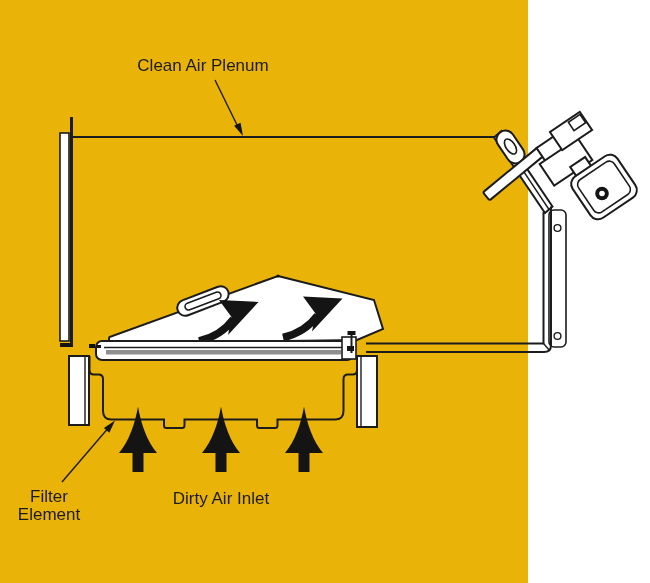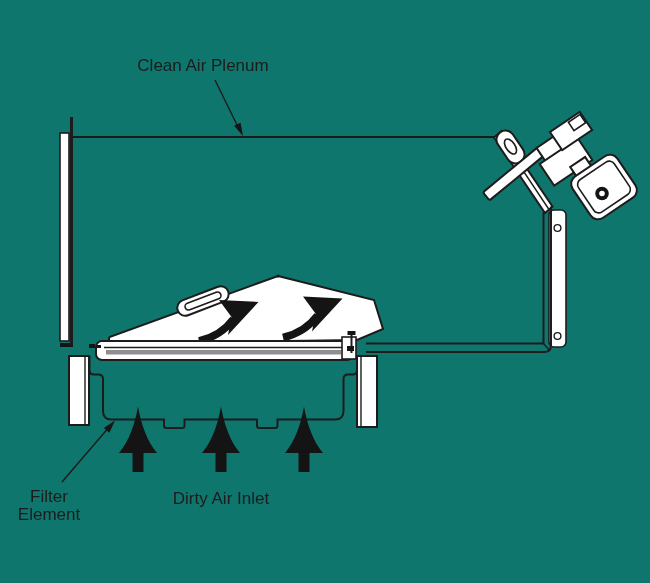--- a/index.html
+++ b/index.html
@@ -4,21 +4,21 @@
 <style>
   html, body {
     margin: 0;
     padding: 0;
     background: #ffffff;
     width: 650px;
     height: 583px;
     overflow: hidden;
     font-family: "Liberation Sans", sans-serif;
   }
-  #stage { position: relative; width: 650px; height: 583px; background:#0f766e; }
+  #stage { position: relative; width: 528px; height: 583px; background:#eab308; }
   svg { display: block; }
   .ln   { stroke:#1c1c1c; fill:none; stroke-width:2; }
   .ln-thin { stroke:#1c1c1c; fill:none; stroke-width:1.4; }
   .ln-thick { stroke:#1c1c1c; fill:none; stroke-width:3; }
   .solid { fill:#141414; stroke:none; }
   .white { fill:#ffffff; stroke:#1c1c1c; stroke-width:2; }
   .white-thin { fill:#ffffff; stroke:#1c1c1c; stroke-width:1.6; }
   .lbl {
     font-family: "Liberation Sans", sans-serif;
     font-size: 17px;

